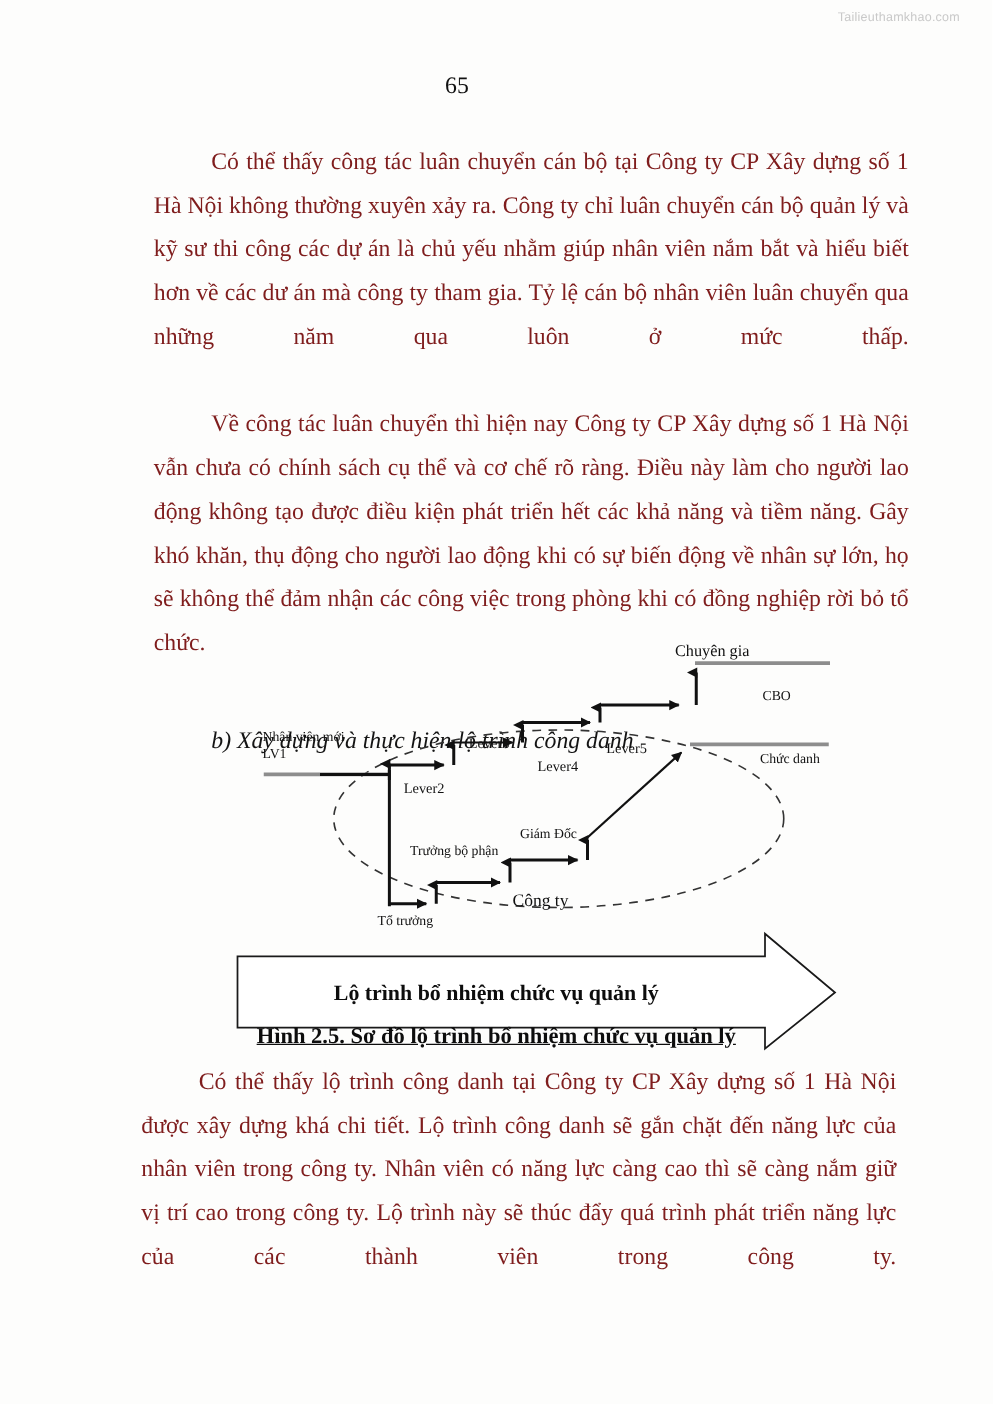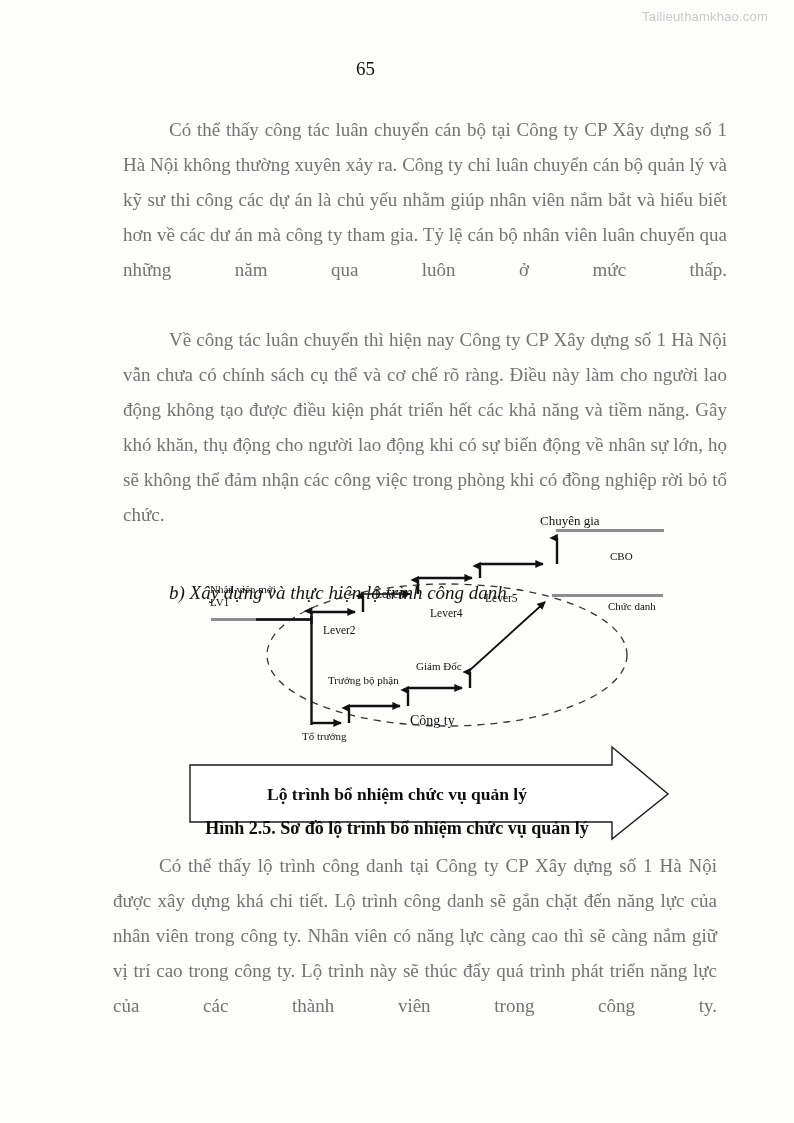--- a/index.html
+++ b/index.html
@@ -16,21 +16,21 @@
     height: 1123px;
     background: #fdfdfc;
     overflow: hidden;
     box-sizing: border-box;
   }
   .watermark {
     position: absolute;
     top: 9px;
     right: 26px;
     font-family: "Liberation Sans", "DejaVu Sans", sans-serif;
-    font-size: 13px;
+    font-size: 10px;
     color: #c9c9c9;
     letter-spacing: 0.2px;
     user-select: none;
   }
   .page-number {
     position: absolute;
     top: 58px;
     left: 0;
     width: 731px;
     text-align: center;
@@ -42,21 +42,21 @@
     left: 123px;
     top: 112px;
     width: 604px;
   }
   p.para {
     margin: 0 0 0 0;
     text-align: justify;
     text-indent: 46px;
     font-size: 19px;
     line-height: 35px;
-    color: #737373;
+    color: #7f1d1d;
     hyphens: none;
   }
   
   p.para::after {
     content: "";
     display: inline-block;
     width: 100%;
   }
   .heading-italic {
     margin: 10px 0 0 0;
@@ -75,20 +75,21 @@
   }
   .fig-caption {
     position: absolute;
     left: 0;
     top: 818px;
     width: 794px;
     text-align: center;
     font-size: 18px;
     font-weight: bold;
     color: #0d0d0d;
+    text-decoration: underline;
   }
   .tail-col {
     position: absolute;
     left: 113px;
     top: 848px;
     width: 604px;
   }
   svg { display: block; }
   .dlabel {
     font-family: "Liberation Serif", "DejaVu Serif", serif;

